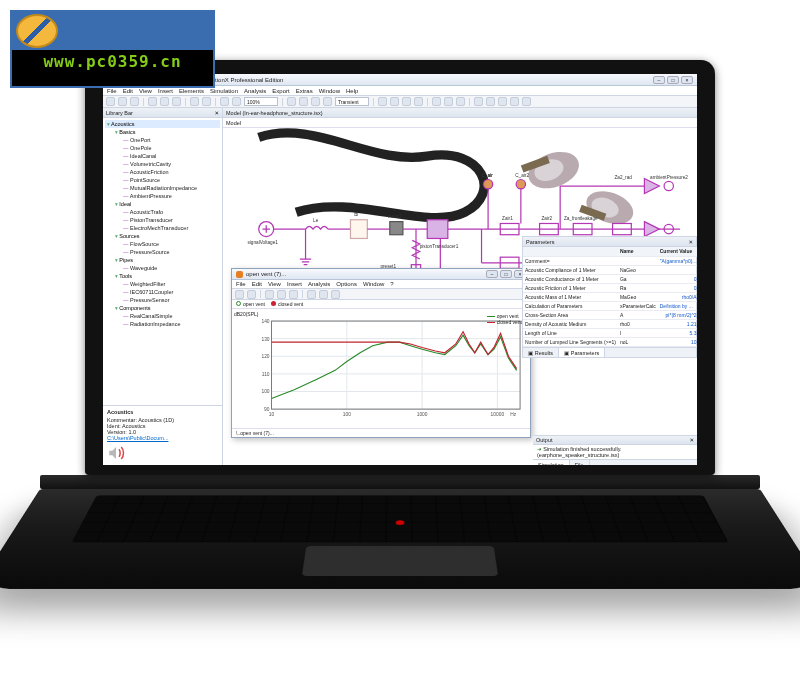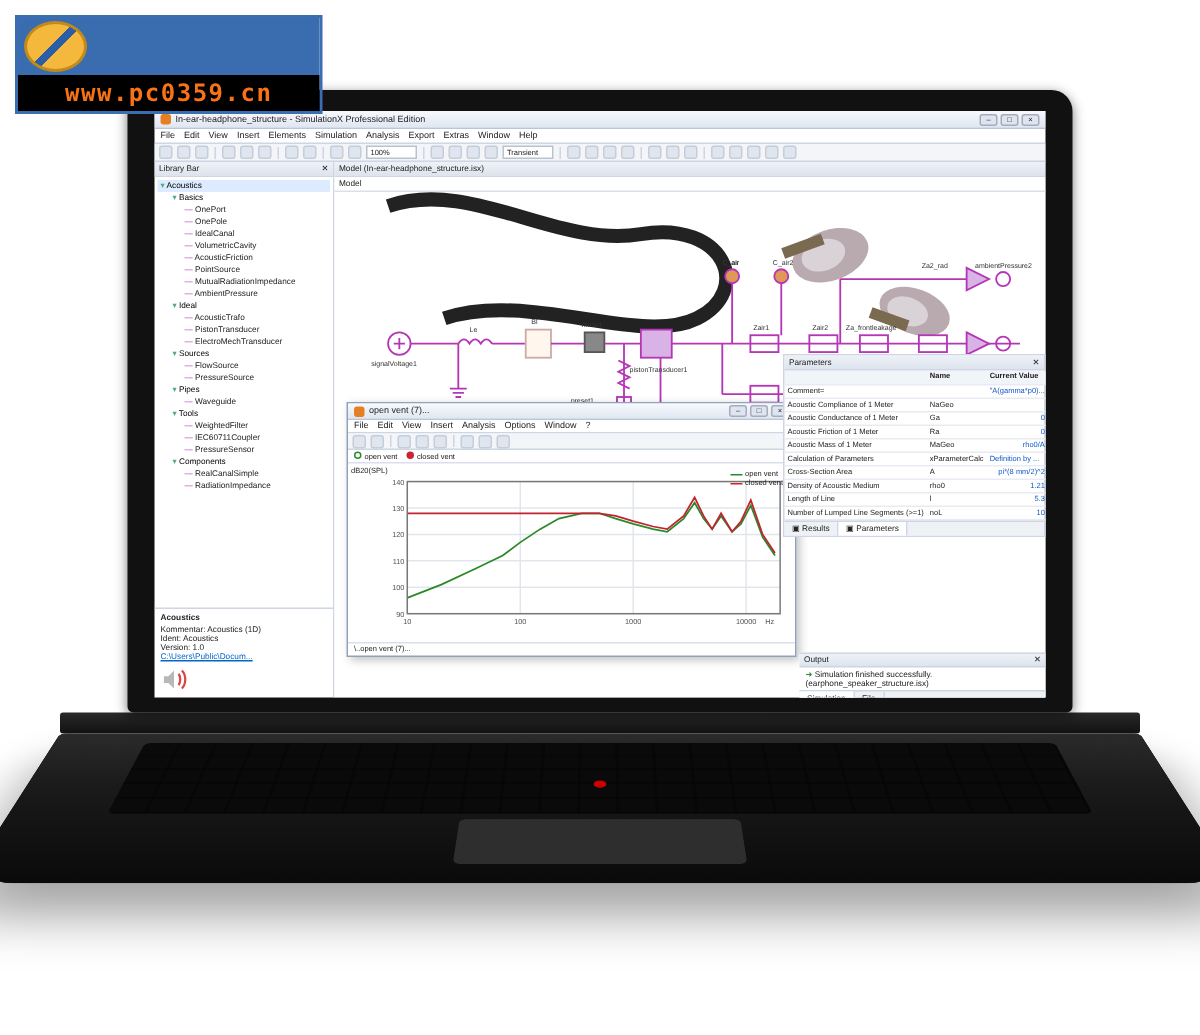--- a/index.html
+++ b/index.html
@@ -2,21 +2,21 @@
 <html><head>
 <meta charset="utf-8">
 <style>
 * { margin: 0; padding: 0; box-sizing: border-box; font-family: "Segoe UI", Tahoma, sans-serif; }
 body { width: 800px; height: 690px; background: #fff; position: relative; }
 
 
 .wm { position: absolute; top: 10px; left: 10px; width: 205px; border: 2px solid #3b6db0; z-index: 100; }
 .wm-top { height: 38px; background: #3a6cb0; display: flex; align-items: center; }
 .wm-logo { width: 42px; height: 34px; margin: 2px 4px; border: 2px solid #c38a1a; border-radius: 50%; background: linear-gradient(135deg,#f4b83d 0 45%, #2c5ea8 45% 55%, #f4b83d 55%); position: relative; }
-.wm-bot { height: 24px; background: #000; color: #f97316; font: bold 16px/24px monospace; text-align: center; letter-spacing: 1px; }
+.wm-bot { height: 36px; background: #000; color: #84cc16; font: bold 16px/24px monospace; text-align: center; letter-spacing: 1px; }
 
 
 .laptop { position: absolute; top: 60px; left: 50%; transform: translateX(-50%); width: 720px; }
 .bezel { width: 630px; height: 415px; margin: 0 auto; background: #111; border-radius: 14px 14px 4px 4px; padding: 14px 18px 10px; box-shadow: 0 2px 8px rgba(0,0,0,.5); position: relative; }
 .screen { width: 100%; height: 100%; background: #fff; overflow: hidden; font-size: 6px; color: #222; position: relative; }
 .hinge { width: 720px; height: 14px; background: linear-gradient(#2a2a2a,#111); border-radius: 2px; }
 .deck { width: 720px; height: 160px; background: linear-gradient(#2b2b2b,#1a1a1a 40%,#0a0a0a); border-radius: 4px 4px 28px 28px; position: relative; transform: perspective(900px) rotateX(58deg); transform-origin: top; box-shadow: 0 30px 40px rgba(0,0,0,.35); }
 .keys { position:absolute; top:12px; left:60px; right:60px; height:80px; background:repeating-linear-gradient(90deg,#333 0 22px,#222 22px 24px),repeating-linear-gradient(#333 0 14px,#222 14px 16px); background-blend-mode:multiply; border-radius:4px;}
 .trackpad { position:absolute; bottom:18px; left:50%; transform:translateX(-50%); width:170px; height:44px; background:#2e2e2e; border-radius:4px; }
 .nub { position:absolute; top:56px; left:50%; width:8px; height:8px; background:#c00; border-radius:50%; transform:translateX(-50%);}

